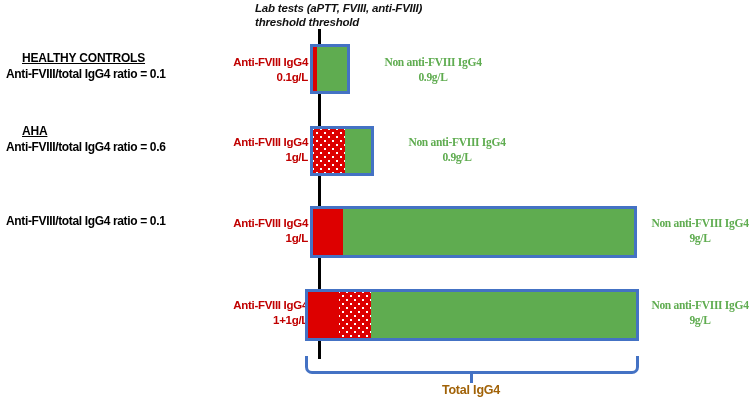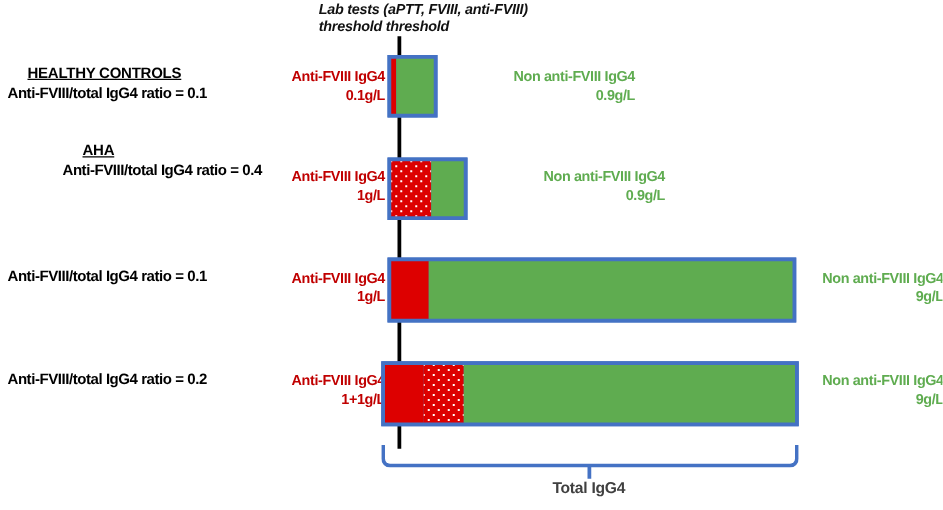--- a/index.html
+++ b/index.html
@@ -80,26 +80,27 @@
     position:absolute;
     text-align:right;
     font-size:11.5px;
     font-weight:bold;
     color:#C00000;
     line-height:15px;
     letter-spacing:-0.3px;
   }
   .lbl-green{
     position:absolute;
-    text-align:right;
+    text-align:center;
     font-size:11.5px;
     font-weight:bold;
     color:#5FAC50;
     line-height:15px;
     letter-spacing:-0.3px;
+    font-family:Liberation Serif, serif;
   }
 
   
   .bracket{
     position:absolute;
     left:305px; top:356px;
     width:334px; height:18px;
     box-sizing:border-box;
     border:3px solid #4472C4;
     border-top:none;
@@ -111,21 +112,21 @@
     width:3px; height:10px;
     background:#4472C4;
   }
   .bracket-label{
     position:absolute;
     left:371px; top:383px;
     width:200px;
     text-align:center;
     font-size:12.5px;
     font-weight:bold;
-    color:#404040;
+    color:#a16207;
     letter-spacing:-0.2px;
   }
 </style>
 </head>
 <body>
 
 <div class="canvas">
 
   <div class="threshold-note">
     <span>Lab tests (aPTT, FVIII, anti-FVIII)</span><br>
@@ -143,23 +144,23 @@
   </div>
   <div class="bar-outer" style="left:310px; top:44px; width:40px; height:50px;">
     <div class="seg seg-red" style="width:4px;"></div>
     <div class="seg seg-green" style="flex:1;"></div>
   </div>
   <div class="lbl-green" style="left:358px; top:55px; width:150px;">
     <span>Non anti-FVIII IgG4</span><br>
     <span>0.9g/L</span>
   </div>
 
-  <div class="row-label" style="top:112px;margin-left:44px;">
+  <div class="row-label" style="top:123px;">
     <span class="title">AHA</span>
-    <span class="ratio">Anti-FVIII/total IgG4 ratio = 0.4</span>
+    <span class="ratio">Anti-FVIII/total IgG4 ratio = 0.6</span>
   </div>
   <div class="lbl-red" style="left:200px; top:135px; width:108px;">
     <span>Anti-FVIII IgG4</span><br>
     <span>1g/L</span>
   </div>
   <div class="bar-outer" style="left:310px; top:126px; width:64px; height:50px;">
     <div class="seg seg-dotted" style="width:32px;"></div>
     <div class="seg seg-green" style="flex:1;"></div>
   </div>
   <div class="lbl-green" style="left:382px; top:135px; width:150px;">
@@ -177,21 +178,20 @@
   <div class="bar-outer" style="left:310px; top:206px; width:327px; height:52px;">
     <div class="seg seg-red" style="width:30px;"></div>
     <div class="seg seg-green" style="flex:1;"></div>
   </div>
   <div class="lbl-green" style="left:645px; top:216px; width:110px;">
     <span>Non anti-FVIII IgG4</span><br>
     <span>9g/L</span>
   </div>
 
   <div class="row-label" style="top:295px;">
-    <span class="ratio">Anti-FVIII/total IgG4 ratio = 0.2</span>
   </div>
   <div class="lbl-red" style="left:200px; top:298px; width:108px;">
     <span>Anti-FVIII IgG4</span><br>
     <span>1+1g/L</span>
   </div>
   <div class="bar-outer" style="left:305px; top:289px; width:334px; height:52px;">
     <div class="seg seg-red" style="width:31px;"></div>
     <div class="seg seg-dotted" style="width:32px;"></div>
     <div class="seg seg-green" style="flex:1;"></div>
   </div>

